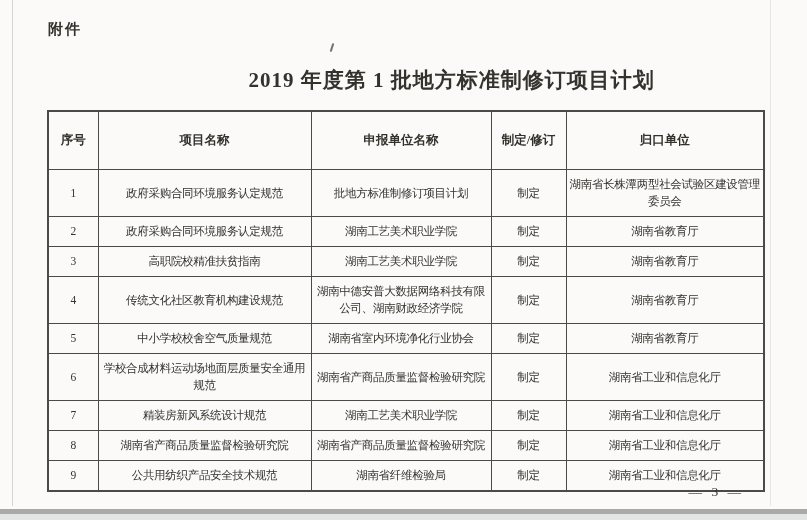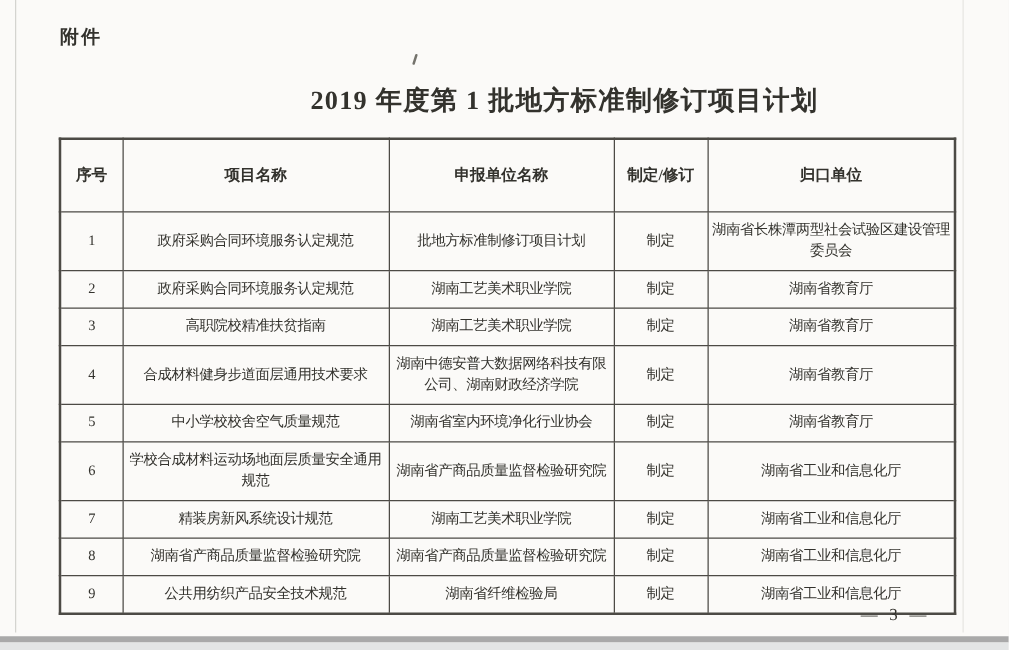--- a/index.html
+++ b/index.html
@@ -97,21 +97,21 @@
         </tr>
         <tr>
           <td>3</td>
           <td>高职院校精准扶贫指南</td>
           <td>湖南工艺美术职业学院</td>
           <td>制定</td>
           <td>湖南省教育厅</td>
         </tr>
         <tr>
           <td>4</td>
-          <td>合成材料健身步道面层通用技术要求</td>
+          <td>传统文化社区教育机构建设规范</td>
           <td>湖南中德安普大数据网络科技有限公司、湖南财政经济学院</td>
           <td>制定</td>
           <td>湖南省教育厅</td>
         </tr>
         <tr>
           <td>5</td>
           <td>中小学校校舍空气质量规范</td>
           <td>湖南省室内环境净化行业协会</td>
           <td>制定</td>
           <td>湖南省教育厅</td>

